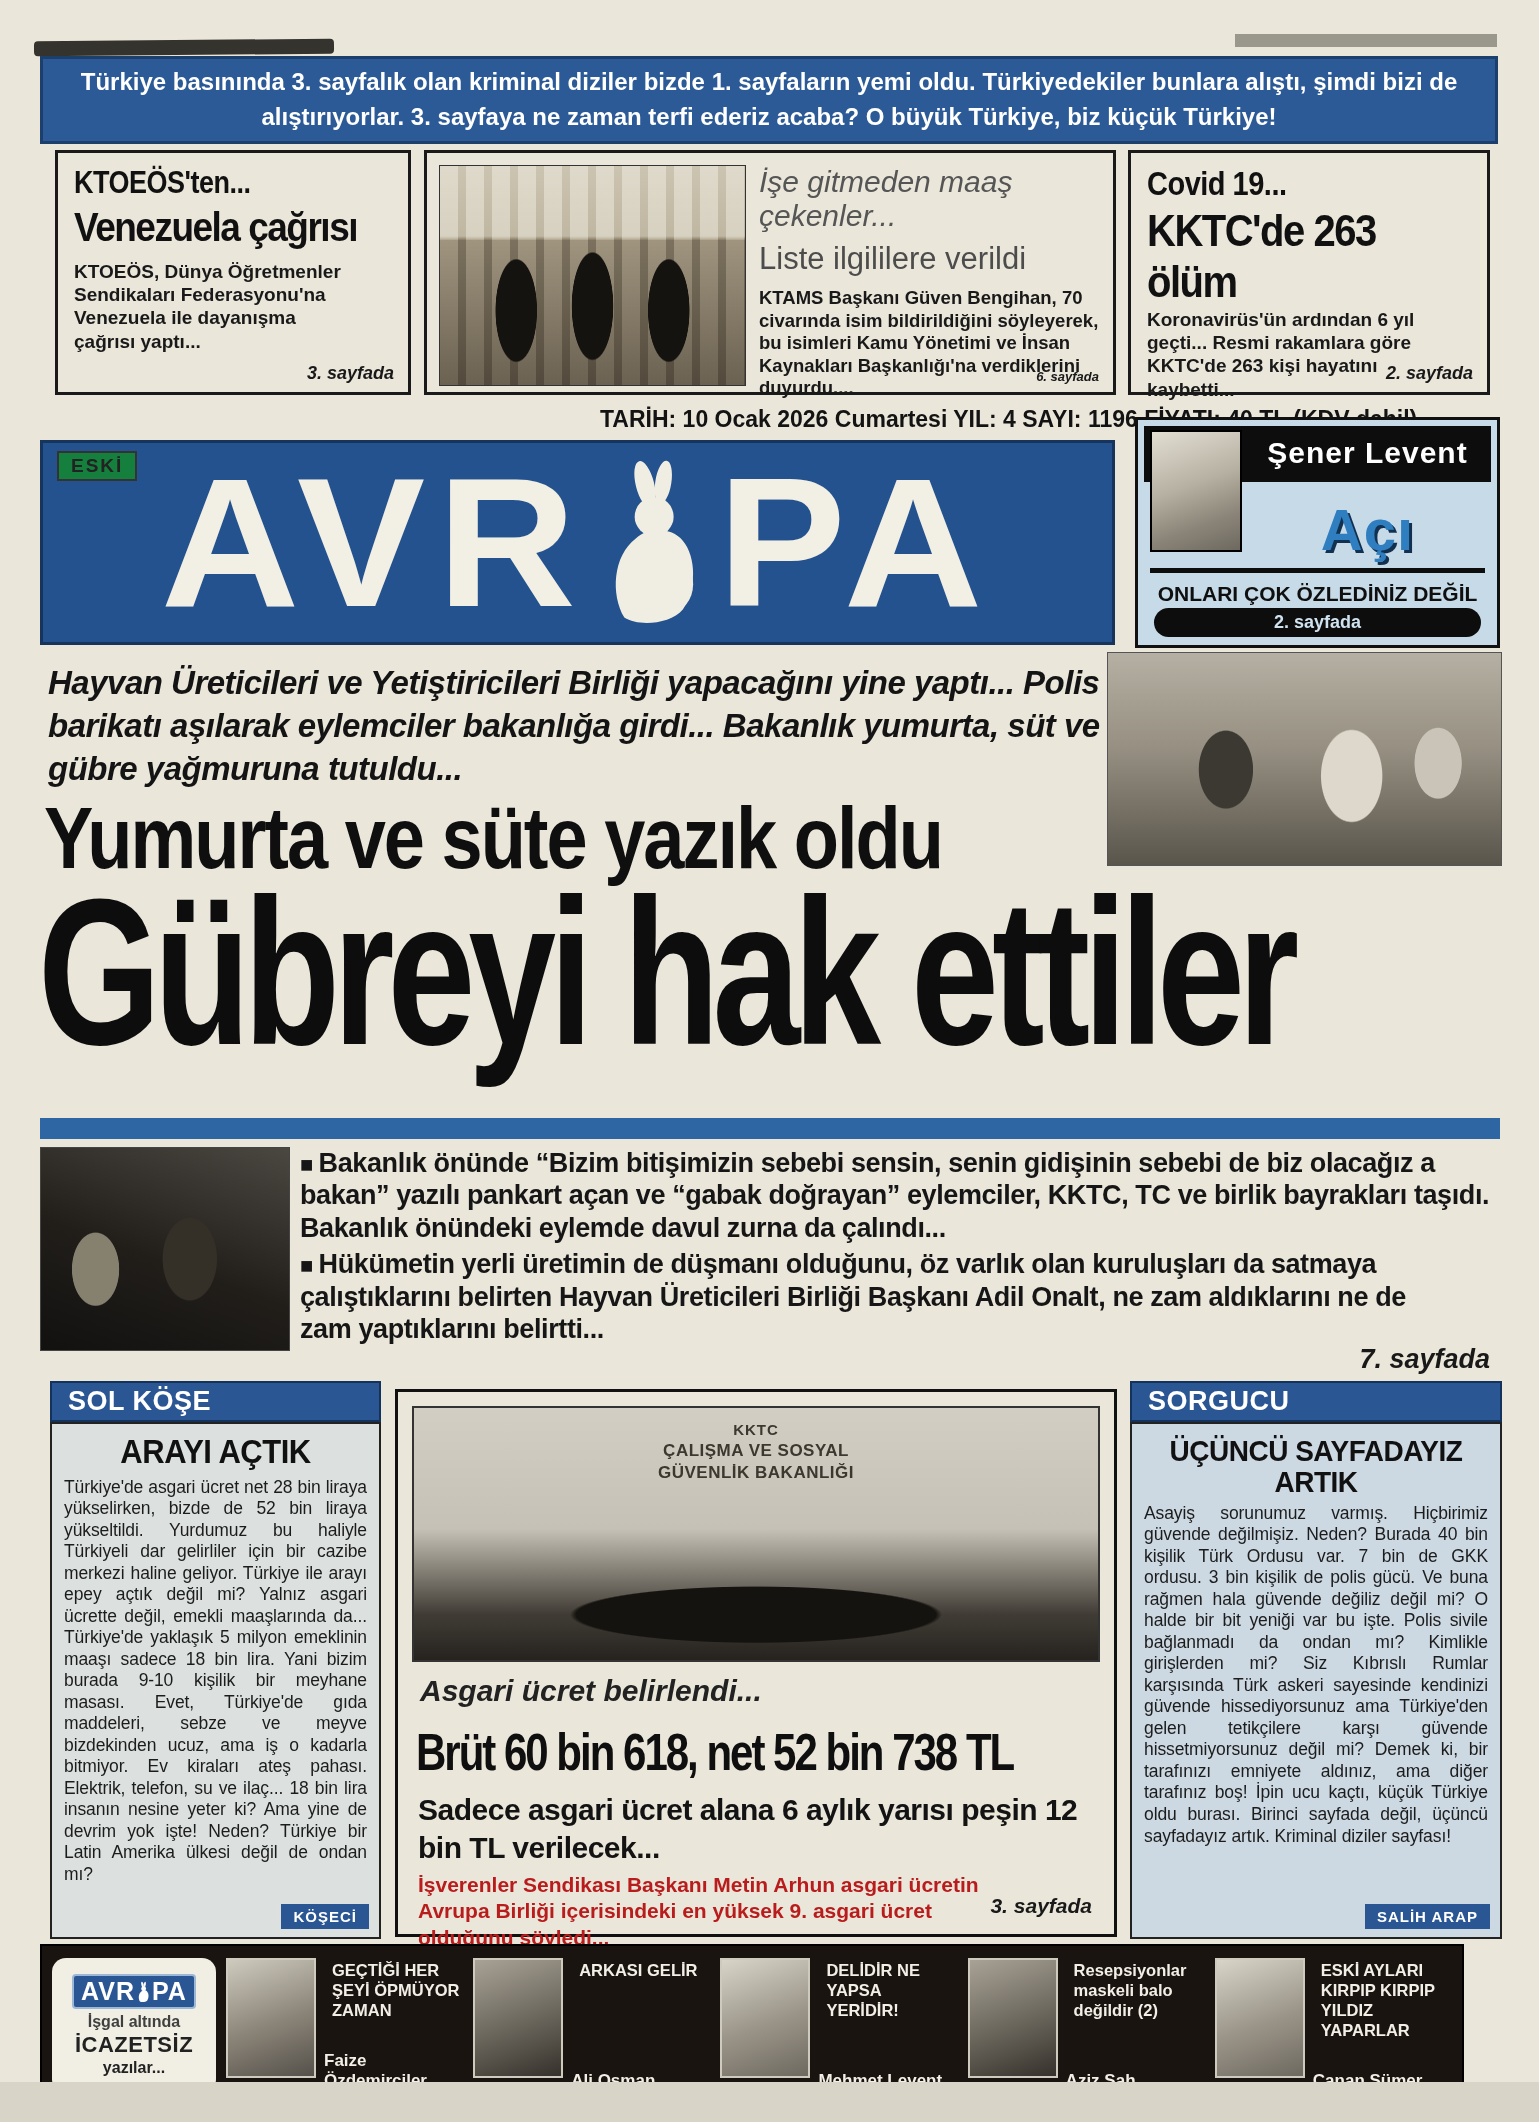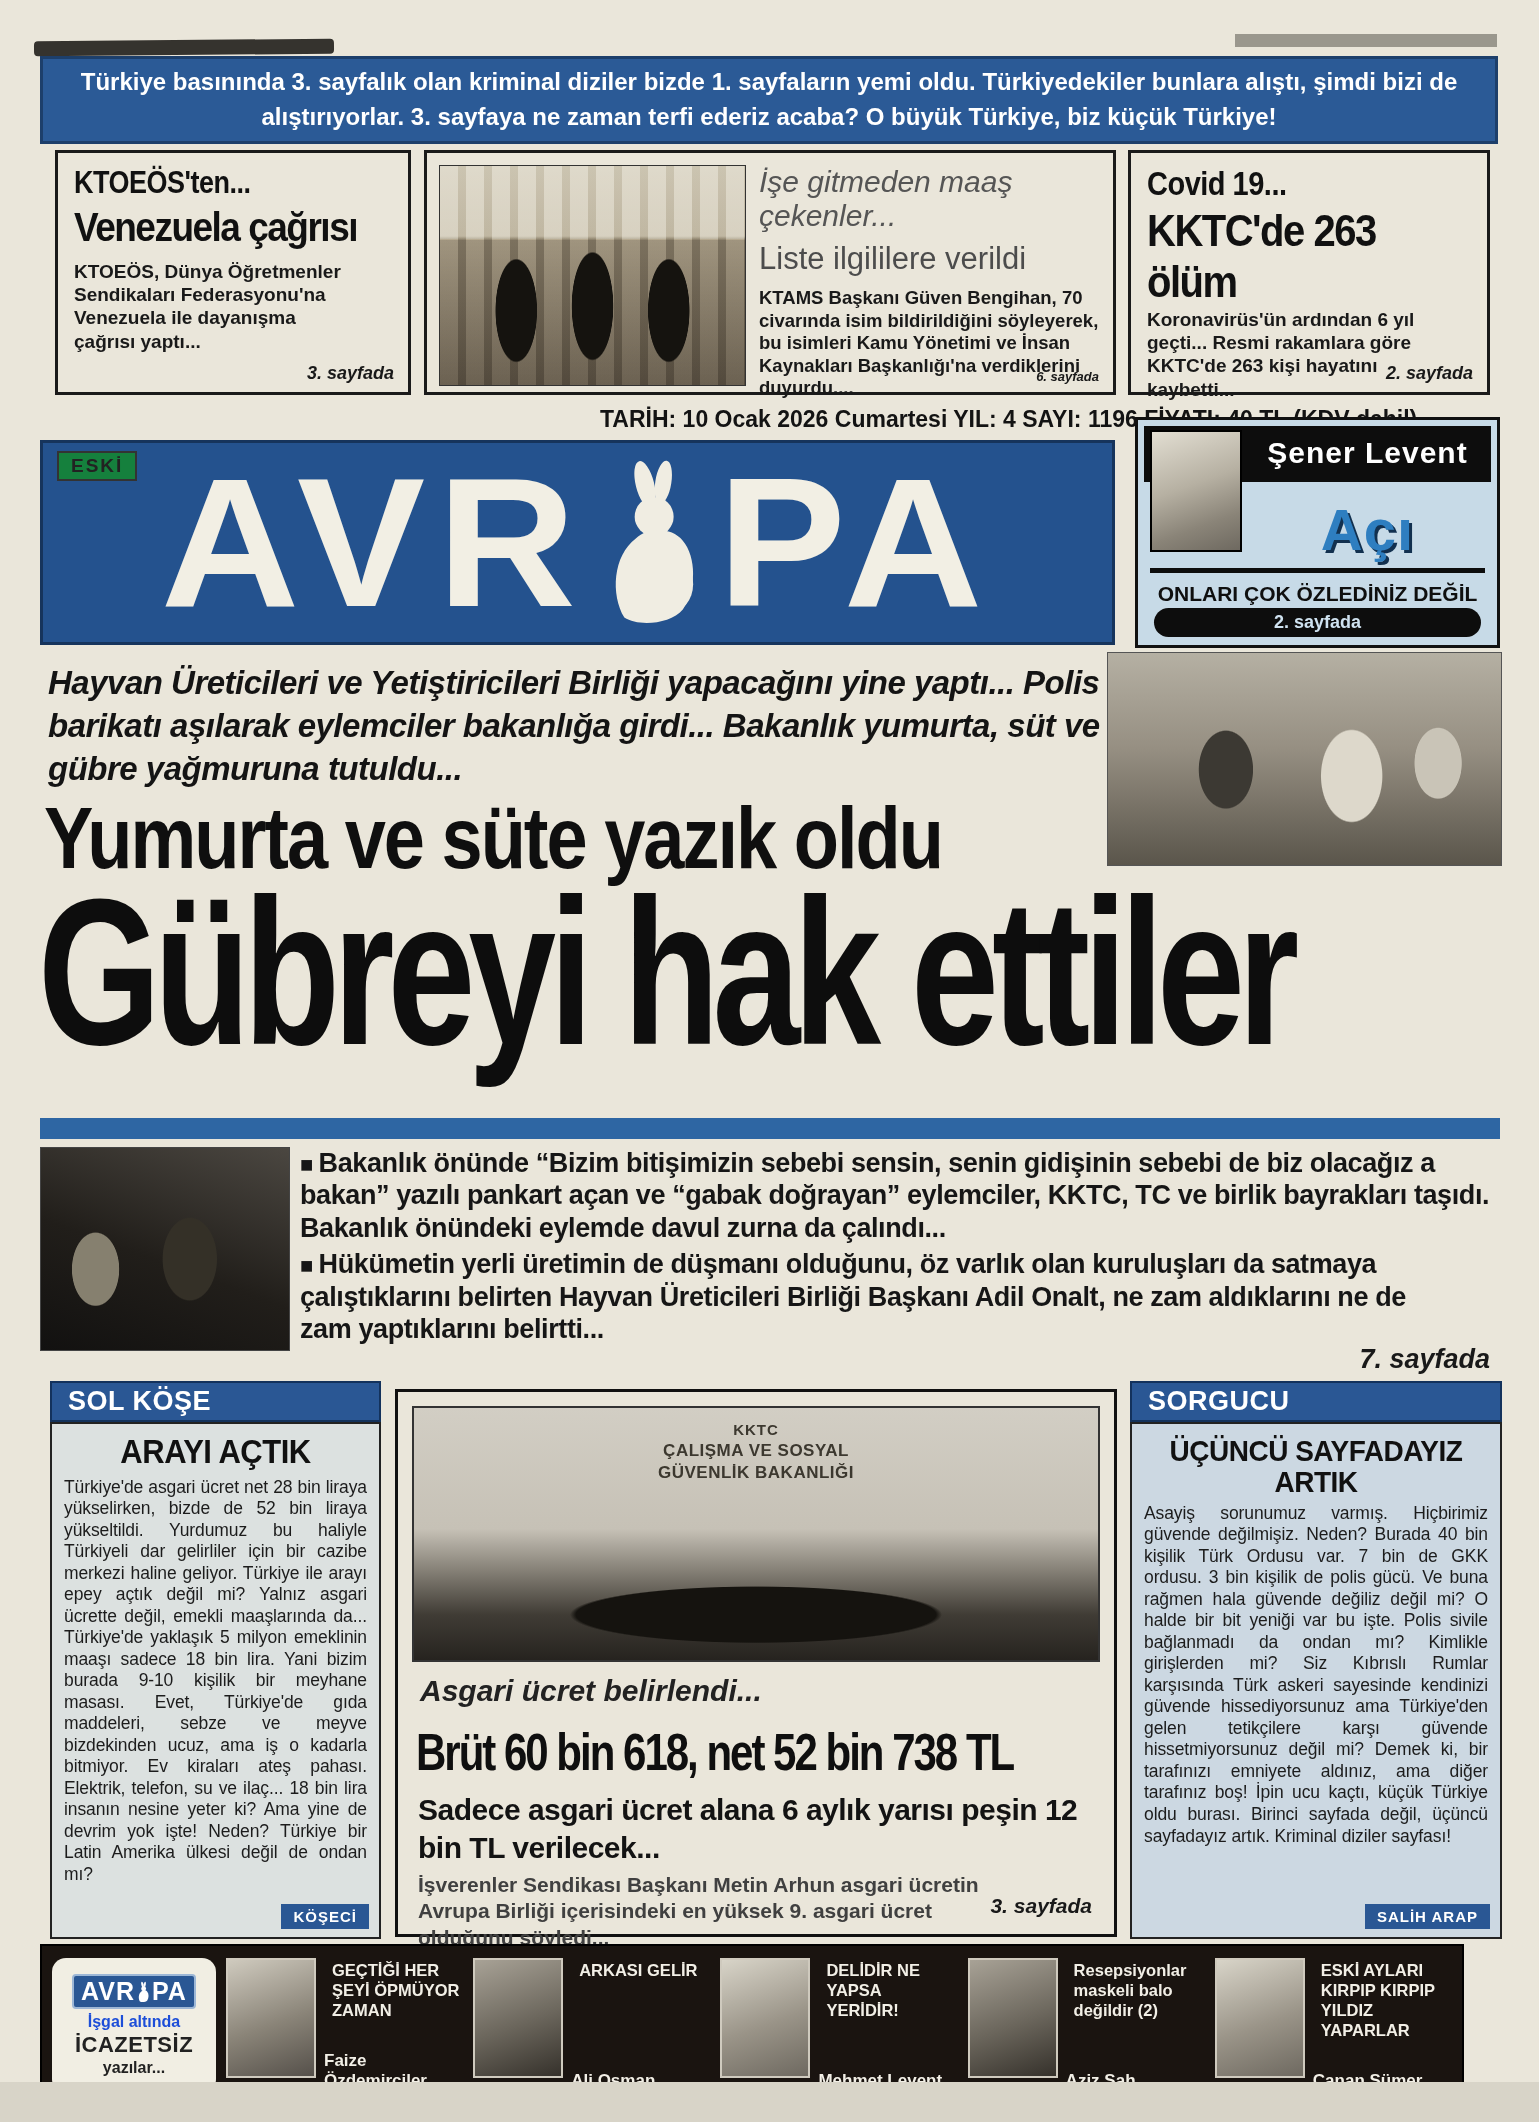--- a/index.html
+++ b/index.html
@@ -81,30 +81,30 @@
     background:
       radial-gradient(ellipse 300px 46px at 50% 82%, #15130f 60%, rgba(0,0,0,0) 62%),
       linear-gradient(180deg,#d2cec4 0%,#c6c1b6 48%,#8f8a80 62%,#403c35 82%,#26231f 100%);}
   .meet-cap{text-align:center;color:#3c382f;font-weight:bold;padding-top:12px;line-height:1.3;}
   .meet-cap .l1{font-size:15px;letter-spacing:1px;}
   .meet-cap .l2,.meet-cap .l3{font-size:17px;letter-spacing:.5px;}
   .cs-kick{left:22px;top:282px;font-style:italic;font-weight:bold;font-size:30px;color:#222;}
   .cs-head{left:18px;top:330px;font-size:42px;font-weight:bold;letter-spacing:-2px;white-space:nowrap;
     transform:scaleY(1.25);transform-origin:left top;color:#0f0f0f;}
   .cs-sub{left:20px;top:399px;width:680px;font-size:30px;font-weight:bold;line-height:1.25;letter-spacing:-.5px;color:#131313;}
-  .cs-body{left:20px;top:480px;width:600px;font-size:21px;font-weight:bold;line-height:1.25;color:#404040;}
+  .cs-body{left:20px;top:480px;width:600px;font-size:21px;font-weight:bold;line-height:1.25;color:#b91c1c;}
   .cs-ref{right:22px;bottom:16px;font-size:21px;}
   
   .bottom-bar{left:40px;top:1944px;width:1424px;height:163px;background:#1a1410;border:2px solid #000;
     display:flex;gap:10px;padding:12px 10px;}
   .logo-box{flex:0 0 156px;background:#f1eee3;border-radius:14px;display:flex;flex-direction:column;
     align-items:center;justify-content:center;gap:1px;padding:4px;}
   .logo-chip{background:#2a5794;border:2px solid #9db7d6;border-radius:4px;color:#fff;font-weight:bold;
     font-size:25px;padding:1px 7px;display:flex;align-items:center;gap:2px;letter-spacing:1px;}
-  .logo-l1{font-size:16px;font-weight:bold;color:#1d4ed8;margin-top:3px;}
+  .logo-l1{font-size:16px;font-weight:bold;color:#404040;margin-top:3px;}
   .logo-l2{font-size:22px;font-weight:bold;color:#222;letter-spacing:.5px;}
   .logo-l3{font-size:16px;font-weight:bold;color:#222;}
   .col-cell{flex:1;display:flex;gap:8px;}
   .col-photo{flex:0 0 86px;height:116px;border:2px solid #cfcabe;}
   .ph-a{background:linear-gradient(160deg,#cfcabe 0%,#8a8478 55%,#55504a 100%);}
   .ph-b{background:linear-gradient(160deg,#a8a296 0%,#6b665c 55%,#35312b 100%);}
   .ph-c{background:linear-gradient(160deg,#d8d4c8 0%,#9a9488 55%,#6e6960 100%);}
   .col-text{flex:1;display:flex;flex-direction:column;justify-content:space-between;padding-top:2px;}
   .col-title-b{color:#f2efe6;font-weight:bold;font-size:16.5px;line-height:1.22;margin-left:8px;}
   .col-name-b{color:#f2efe6;font-weight:bold;font-size:17px;margin-bottom:2px;}

